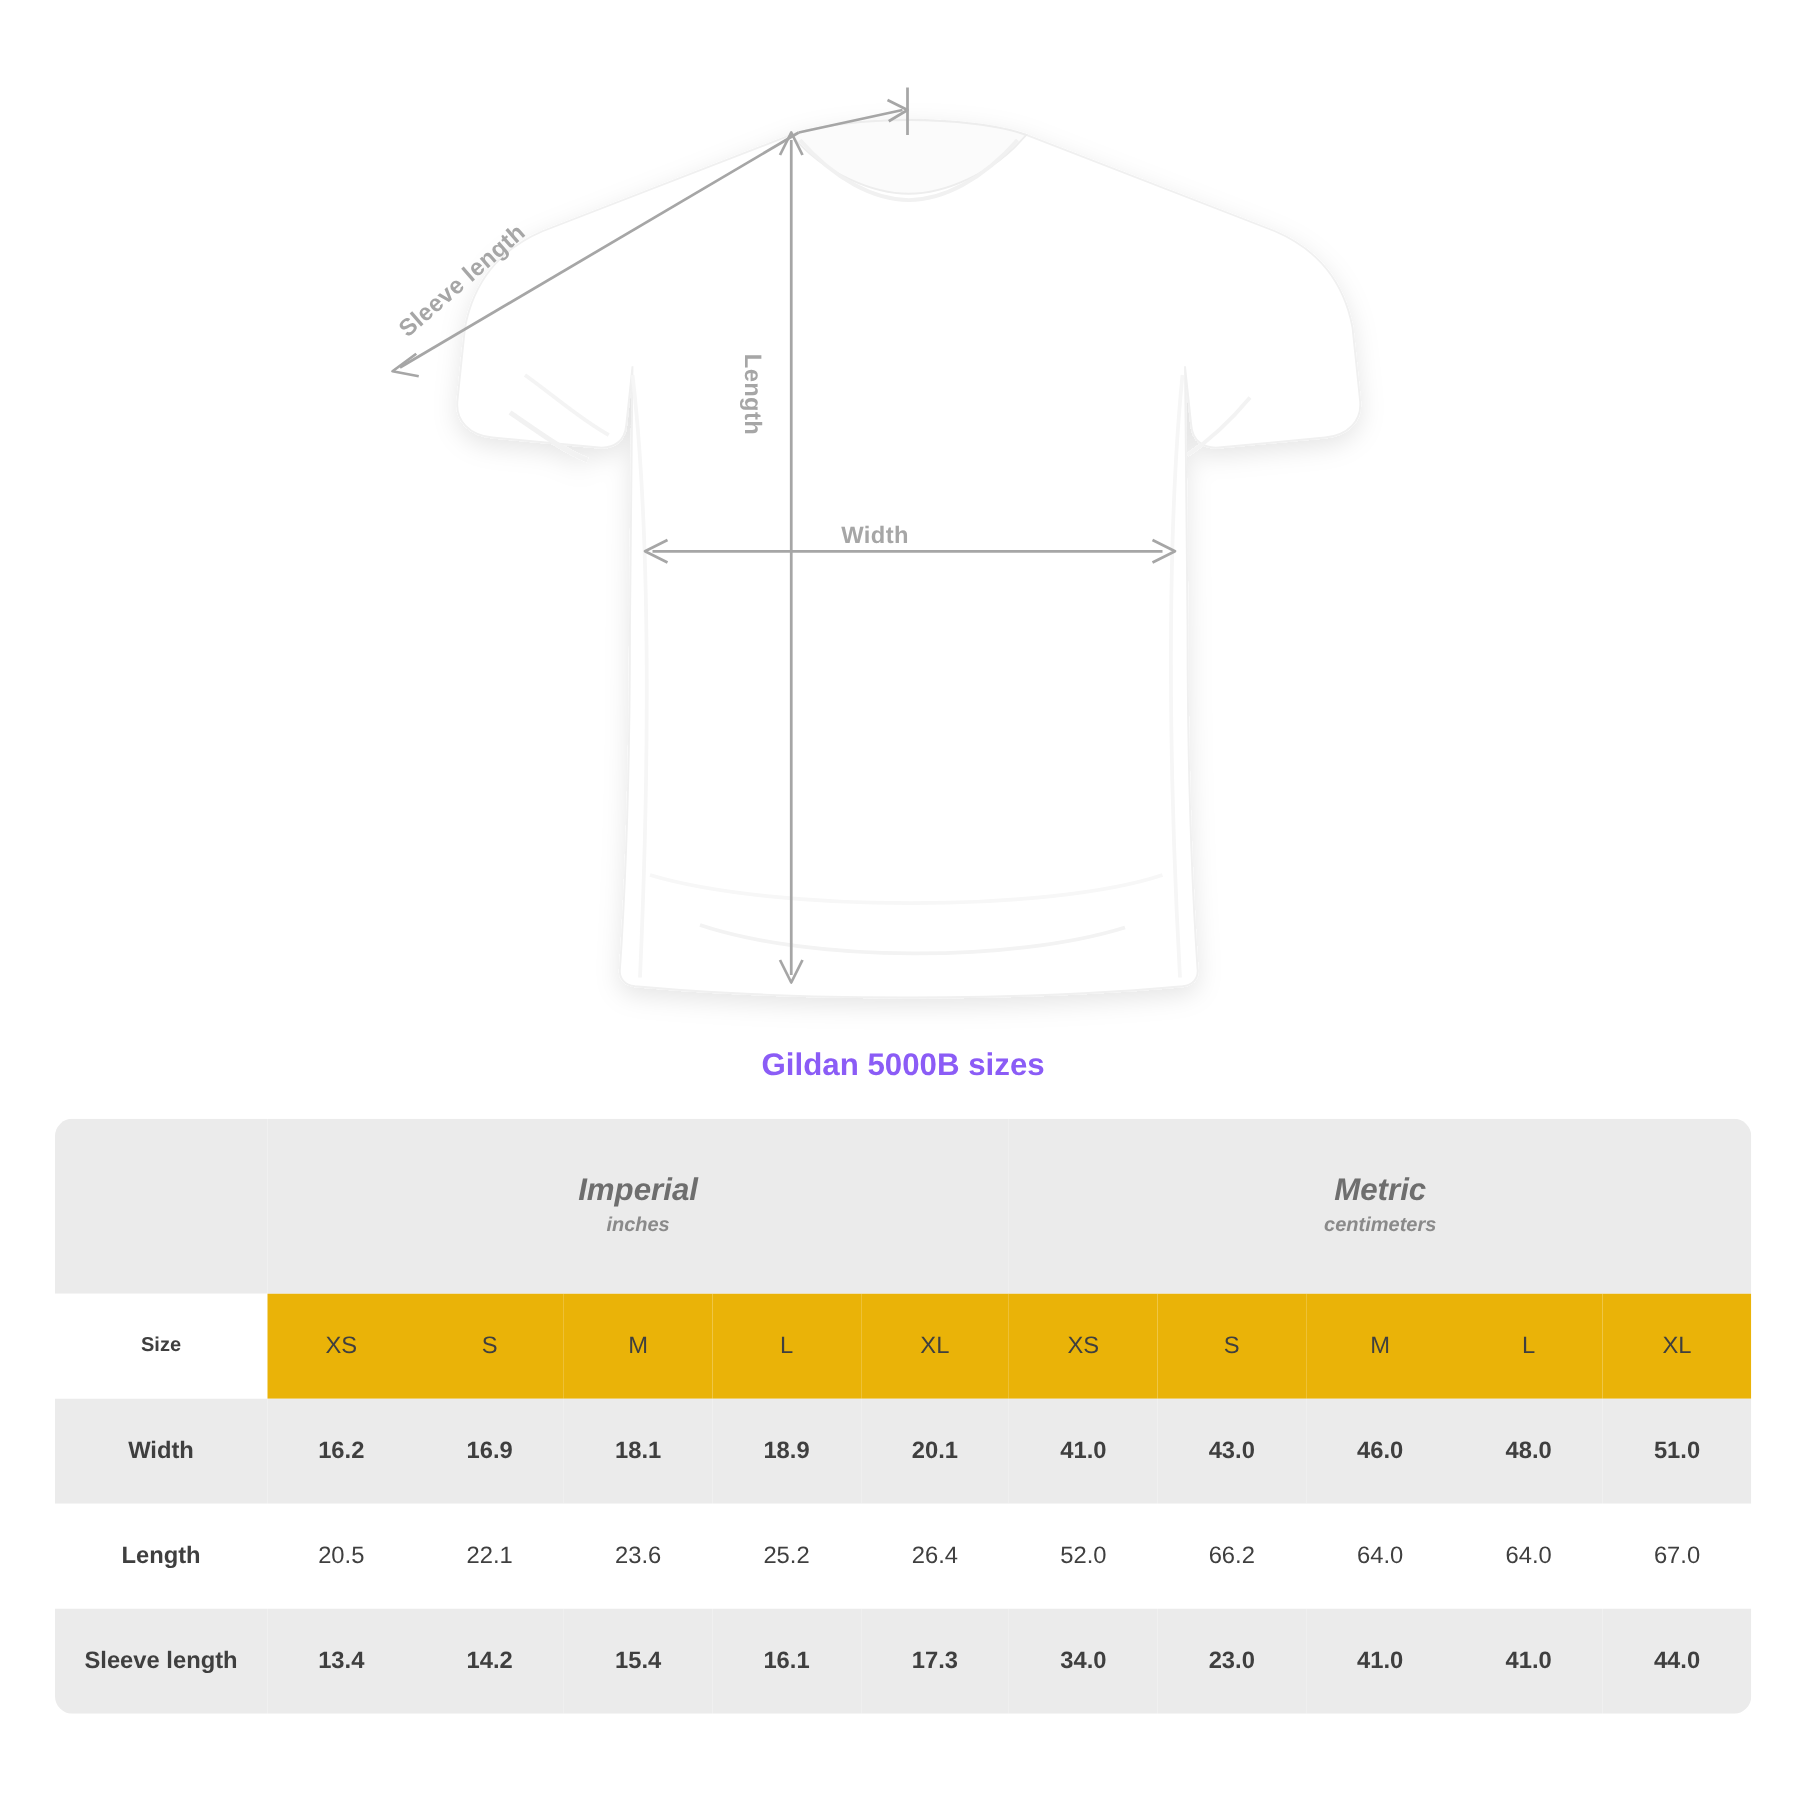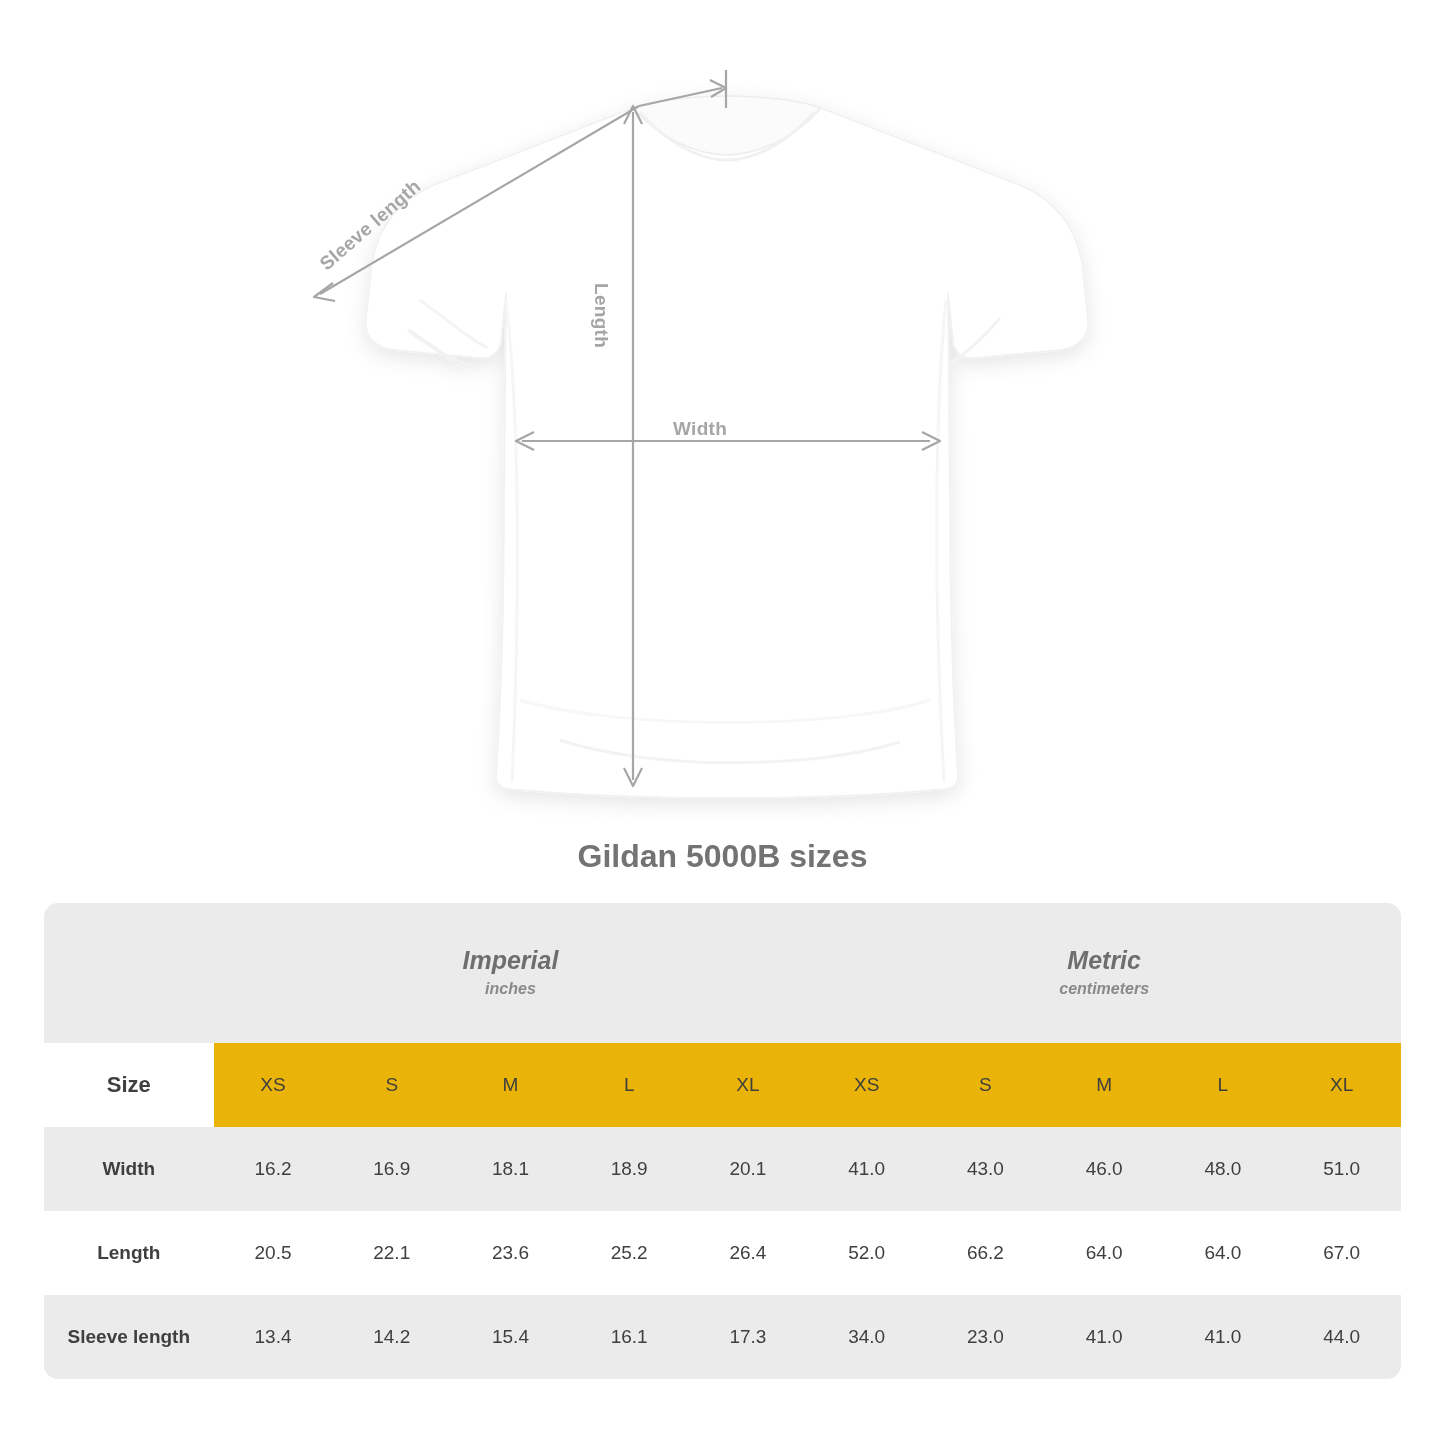--- a/index.html
+++ b/index.html
@@ -54,23 +54,23 @@
     transform: rotate(-41deg);
     transform-origin: left bottom;
   }
 
   
   .title-block {
     text-align: center;
     margin-top: 8px;
   }
   .chart-title {
-    font-size: 32px;
-    font-weight: bold;
-    color: #737373;
+    font-size: 25px;
+    font-weight: bold;
+    color: #8b5cf6;
     margin: 0 0 16px 0;
   }
   .chart-note {
     font-size: 17.5px;
     font-style: italic;
     color: #7a7a7a;
     margin: 0;
   }
 
   
@@ -117,32 +117,32 @@
     background: #ebebeb;
   }
 
   .head-row td {
     height: 84px;
     background: #eab308;
   }
   .head-row td.rowhead {
     background: #ffffff;
     font-weight: bold;
-    font-size: 22px;
+    font-size: 16px;
     color: #3f3f3f;
   }
   .head-row td.sizecol {
     font-size: 19px;
     color: #3f3f3f;
   }
 
   .data-row td {
     height: 84px;
   }
-  .data-row.odd td { background: #ebebeb; }
+  .data-row.odd td { background: #ebebeb; font-weight: bold; }
   .data-row.even td { background: #ffffff; }
   .data-row td.rowhead {
     font-weight: bold;
     color: #3f3f3f;
     font-size: 19px;
   }
   .data-row td.val {
     color: #3f3f3f;
     font-size: 19px;
   }

